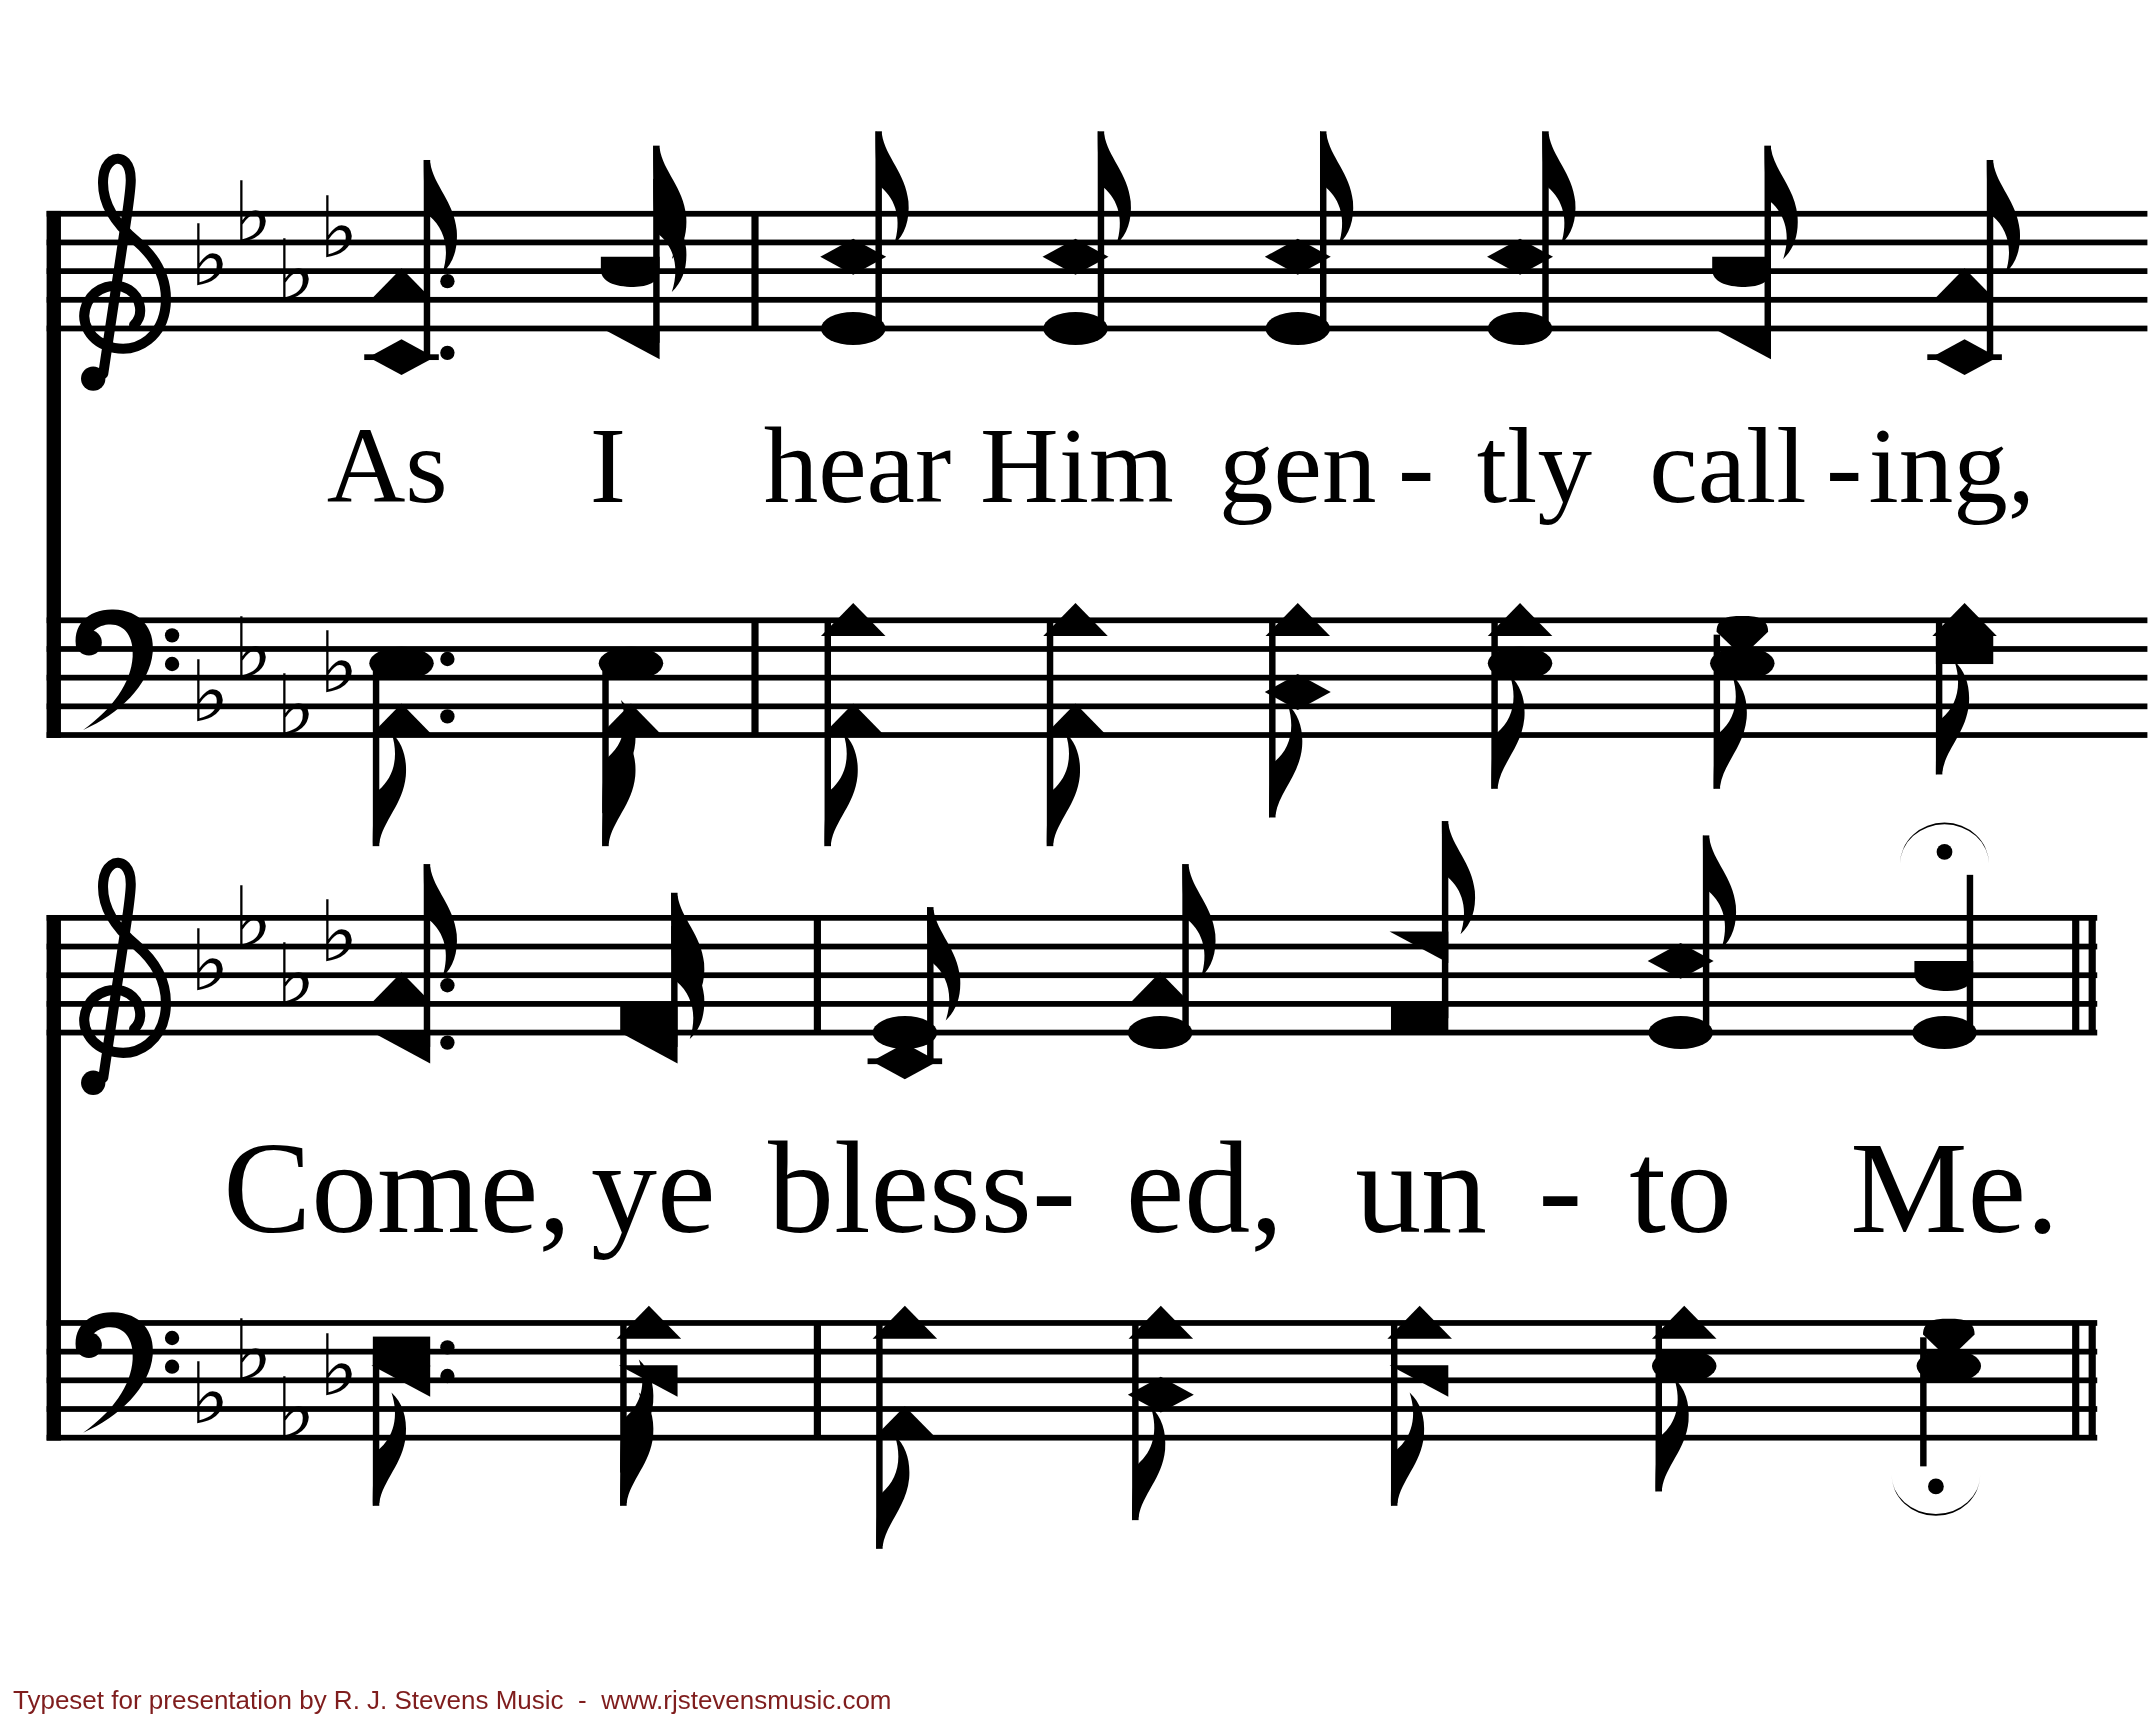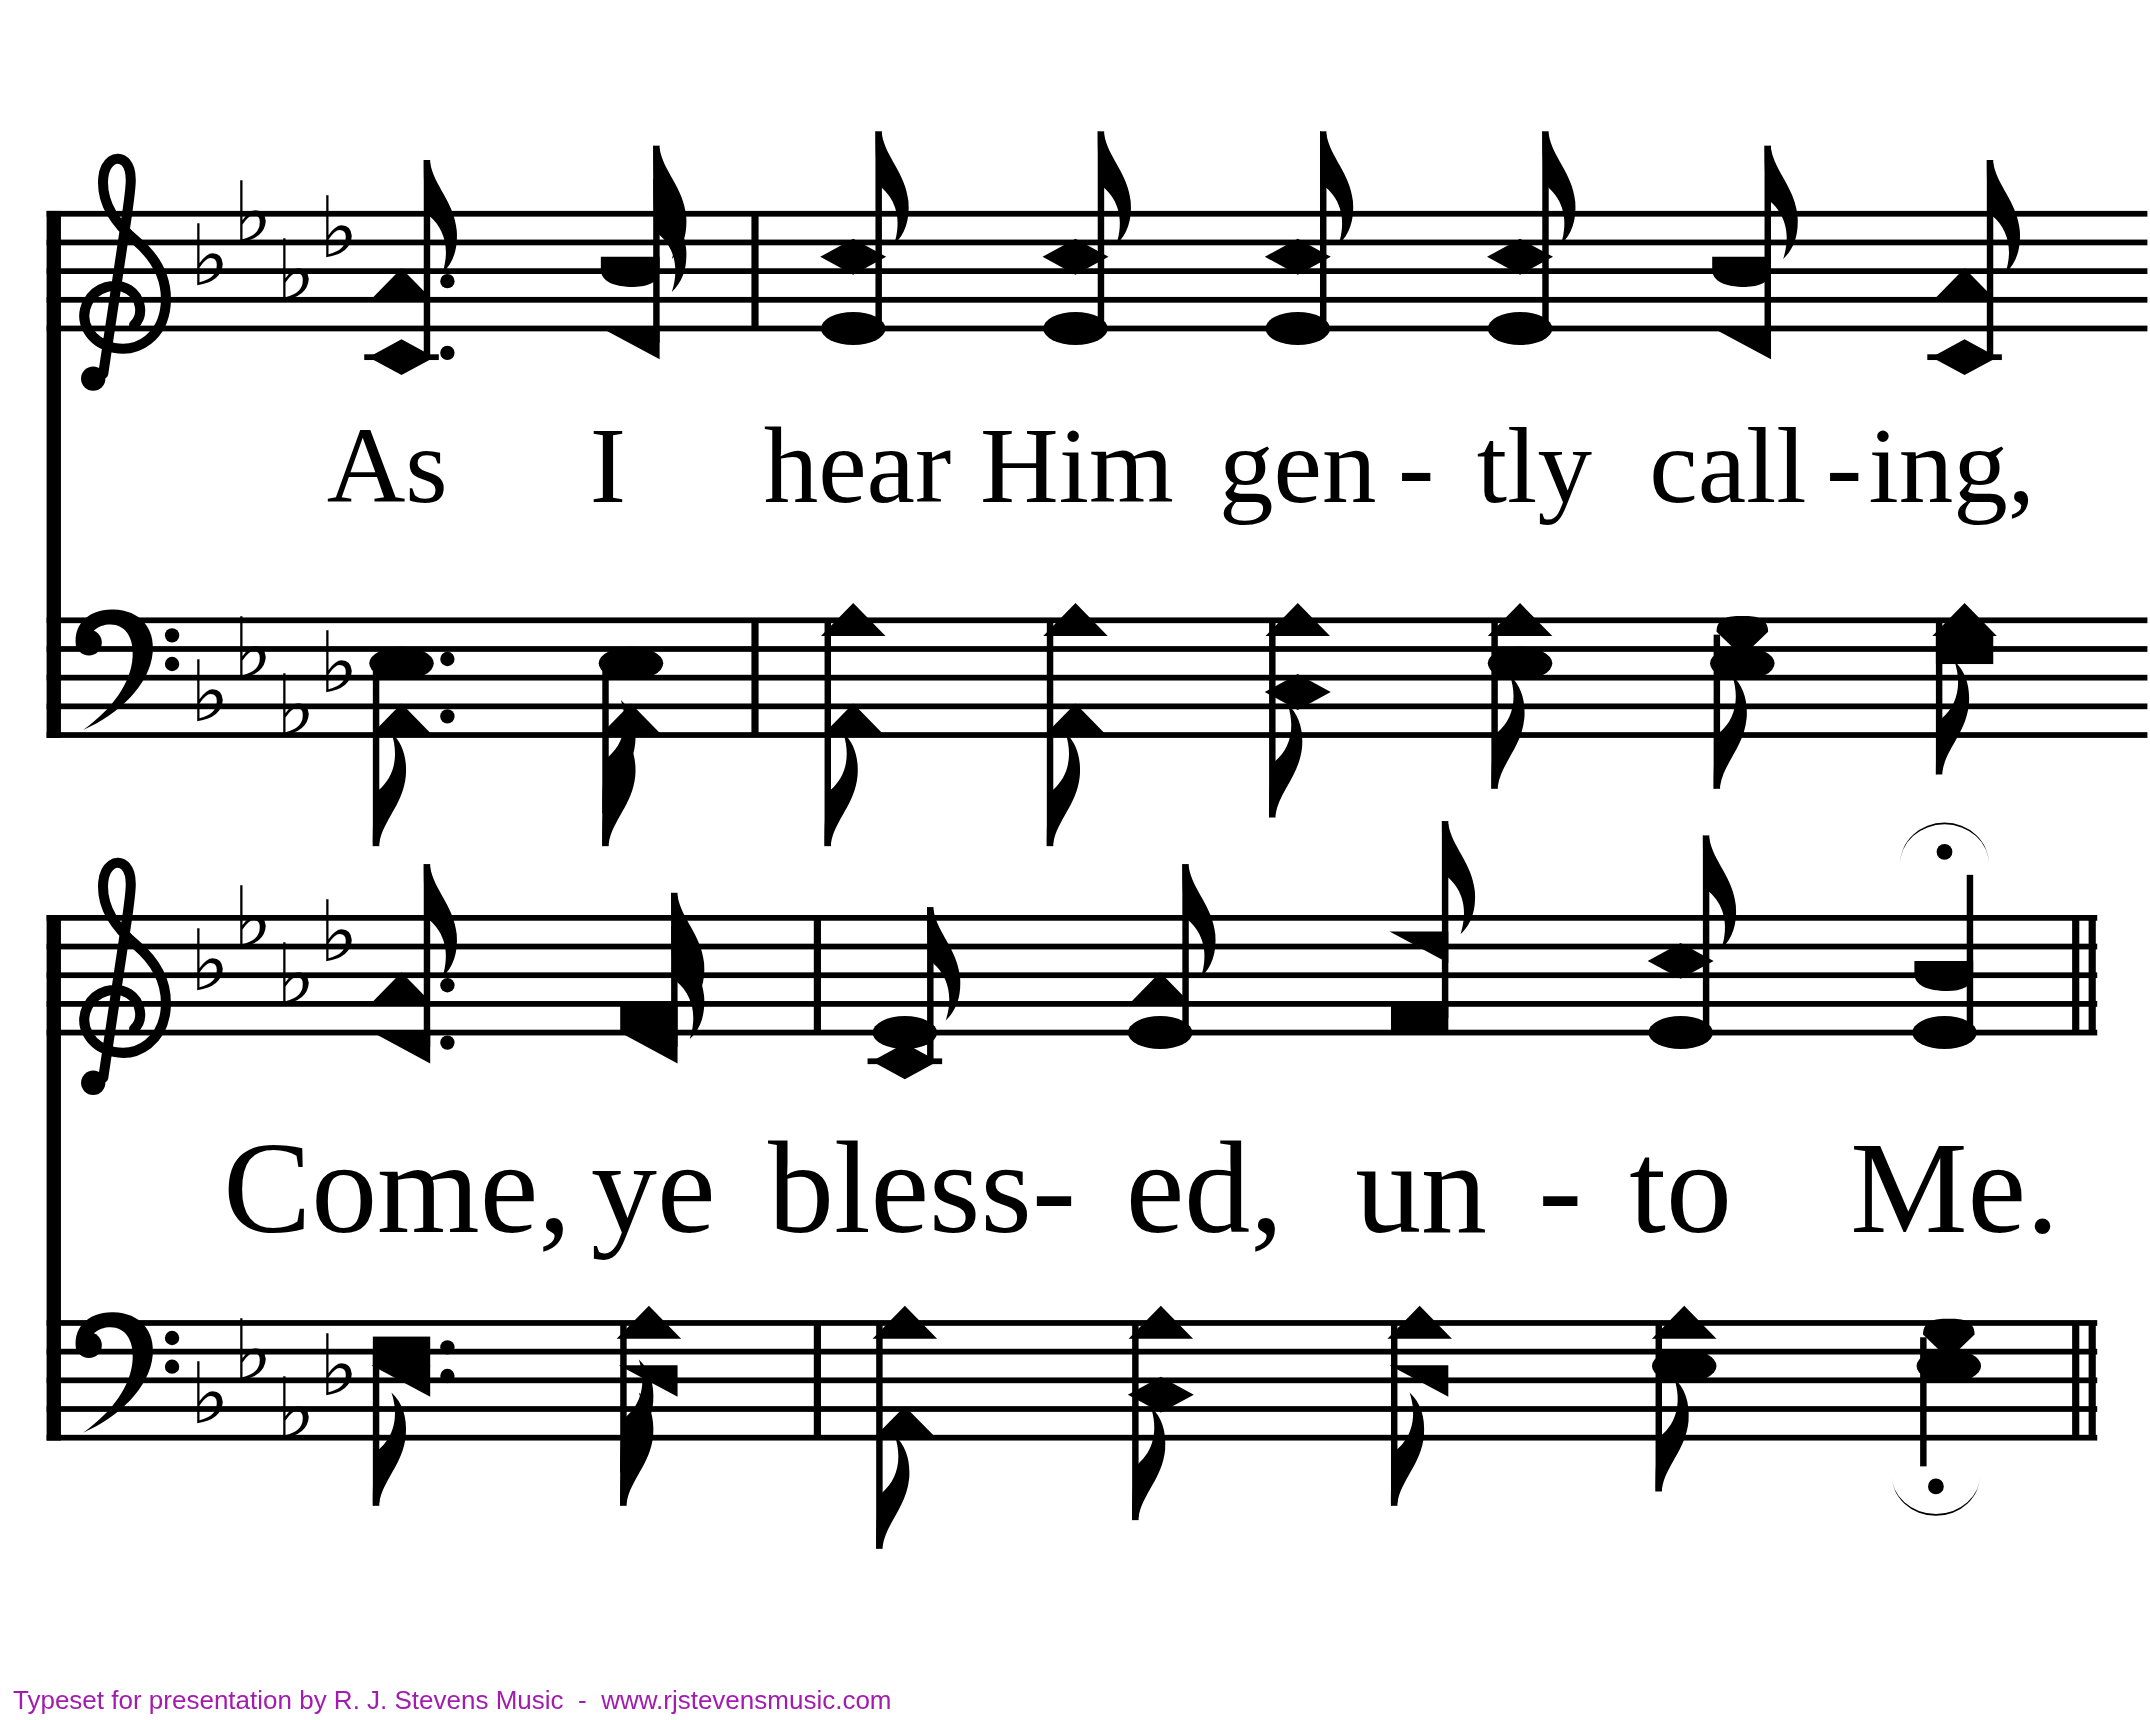--- a/index.html
+++ b/index.html
@@ -1,20 +1,20 @@
 <!DOCTYPE html>
 <html style="font-size:11.5px"><head>
 <meta charset="utf-8">
 <style>
   html,body{margin:0;padding:0;background:#ffffff;}
   .page{position:relative;width:2151px;height:1721px;background:#ffffff;overflow:hidden;}
   svg{position:absolute;left:0;top:0;}
   .lyric{font-family:"Liberation Serif","DejaVu Serif",serif;}
   .flat{font-family:"DejaVu Sans",sans-serif;}
-  .footer{position:absolute;left:13px;top:1685px;color:#a21caf;
+  .footer{position:absolute;left:13px;top:1685px;color:#7f1d1d;
           font:26px "Liberation Sans","DejaVu Sans",sans-serif;
           white-space:pre;letter-spacing:0px;}
 </style>
 </head>
 <body>
 
 <div class="page">
   <svg id="score" width="2151" height="1721" viewBox="0 0 3000 2400" xmlns="http://www.w3.org/2000/svg">
       <rect x="65" y="294" width="2930" height="8" fill="#000000"></rect>
       <rect x="65" y="334" width="2930" height="8" fill="#000000"></rect>

